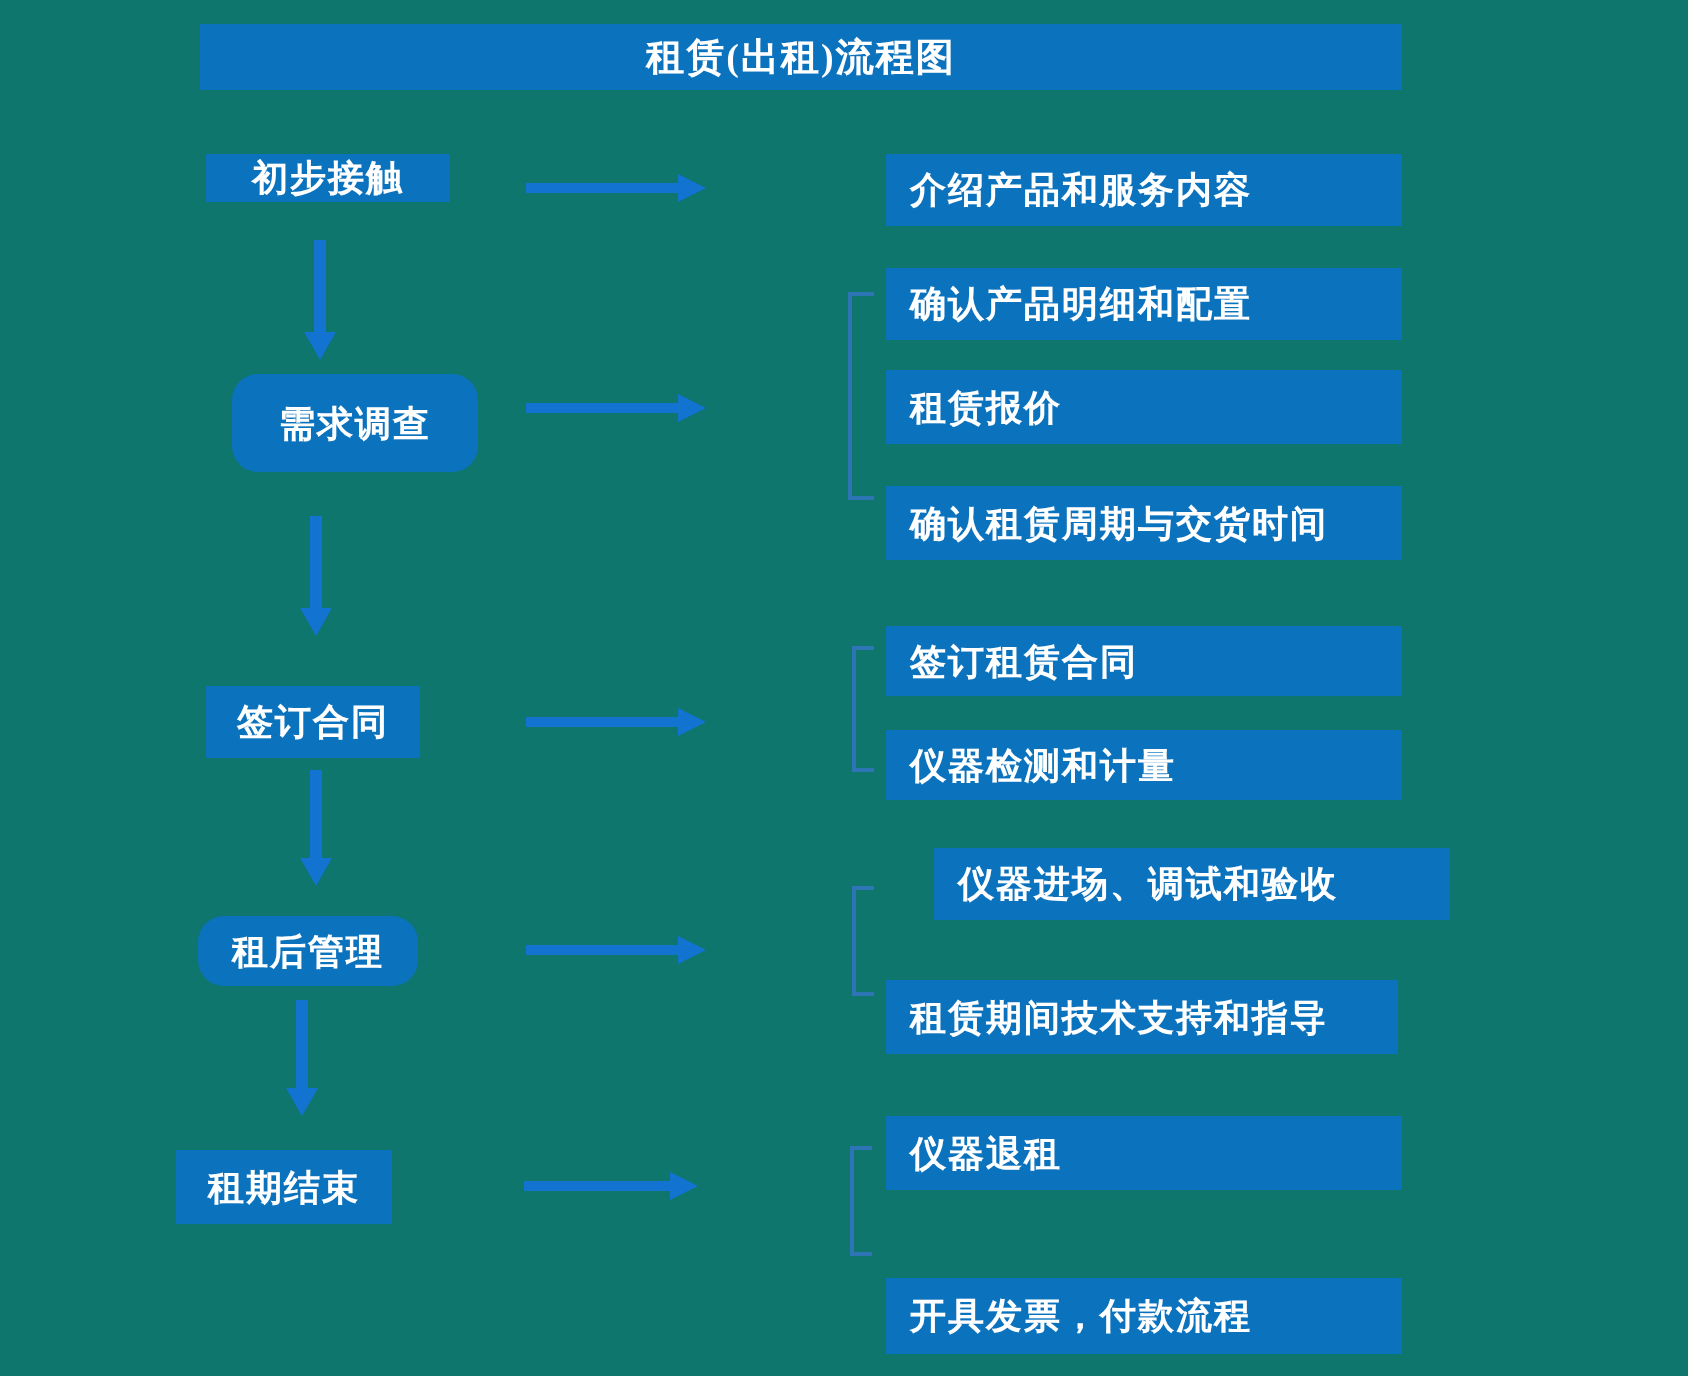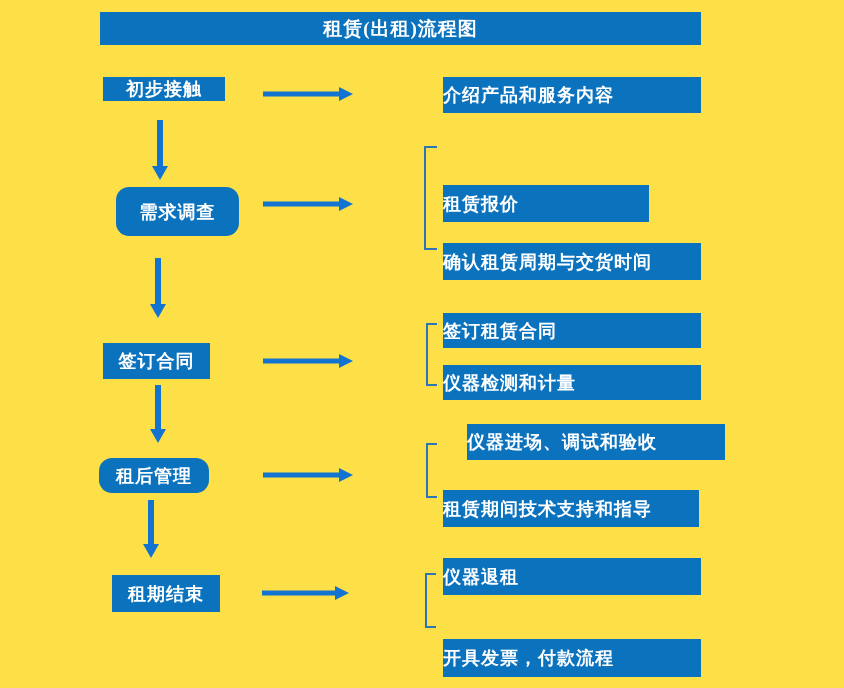--- a/index.html
+++ b/index.html
@@ -1,36 +1,36 @@
 <!DOCTYPE html>
 <html><head>
 <meta charset="utf-8">
 <style>
   html,body{margin:0;padding:0;background:#fff;}
   #canvas{
     position:relative;
     width:844px;height:688px;
-    background:#fde047;
+    background:#0f766e;
     overflow:hidden;
     font-family:"Liberation Serif","DejaVu Serif",serif;
   }
   .bluebox{
     position:absolute;
     background:#0b72be;
     color:#ffffff;
     font-weight:bold;
     font-size:18px;
     display:flex;
     align-items:center;
     box-sizing:border-box;
     letter-spacing:1px;
     white-space:nowrap;
   }
   .bluebox.center{justify-content:center;}
-  .bluebox.leftpad{}
+  .bluebox.leftpad{padding-left:12px;}
   .titlebar{
     position:absolute;
     left:100px;top:12px;width:601px;height:33px;
     background:#0b72be;color:#fff;
     font-weight:bold;font-size:19px;letter-spacing:1px;
     display:flex;align-items:center;justify-content:center;
   }
   .arrow{position:absolute;}
   .arrow line{stroke:#1273d0;}
   .arrow polygon{fill:#1273d0;}
@@ -47,21 +47,21 @@
 <body>
 
 <div id="canvas">
 
   <div class="titlebar">租赁(出租)流程图</div>
 
   <div class="bluebox center" style="left:103px;top:77px;width:122px;height:24px;">初步接触</div>
   <div class="bluebox center" style="left:116px;top:187px;width:123px;height:49px;border-radius:13px;">需求调查</div>
   <div class="bluebox center" style="left:103px;top:343px;width:107px;height:36px;">签订合同</div>
   <div class="bluebox center" style="left:99px;top:458px;width:110px;height:35px;border-radius:13px;">租后管理</div>
-  <div class="bluebox center" style="left:112px;top:575px;width:108px;height:37px;">租期结束</div>
+  <div class="bluebox center" style="left:88px;top:575px;width:108px;height:37px;">租期结束</div>
 
   <svg class="arrow" style="left:152px;top:120px;" width="16" height="60">
     <line x1="8" y1="0" x2="8" y2="47" stroke-width="6"></line>
     <polygon points="0,46 16,46 8,60"></polygon>
   </svg>
   <svg class="arrow" style="left:150px;top:258px;" width="16" height="60">
     <line x1="8" y1="0" x2="8" y2="47" stroke-width="6"></line>
     <polygon points="0,46 16,46 8,60"></polygon>
   </svg>
   <svg class="arrow" style="left:150px;top:385px;" width="16" height="58">
@@ -94,21 +94,22 @@
     <polygon points="73,0 87,7 73,14"></polygon>
   </svg>
 
   <div class="bracket" style="left:424px;top:146px;width:13px;height:104px;"></div>
   <div class="bracket" style="left:426px;top:323px;width:11px;height:63px;"></div>
   <div class="bracket" style="left:426px;top:443px;width:11px;height:55px;"></div>
   <div class="bracket" style="left:425px;top:573px;width:11px;height:55px;"></div>
 
   <div class="bluebox leftpad" style="left:443px;top:77px;width:258px;height:36px;">介绍产品和服务内容</div>
 
-  <div class="bluebox leftpad" style="left:443px;top:185px;width:206px;height:37px;">租赁报价</div>
+  <div class="bluebox leftpad" style="left:443px;top:134px;width:258px;height:36px;">确认产品明细和配置</div>
+  <div class="bluebox leftpad" style="left:443px;top:185px;width:258px;height:37px;">租赁报价</div>
   <div class="bluebox leftpad" style="left:443px;top:243px;width:258px;height:37px;">确认租赁周期与交货时间</div>
 
   <div class="bluebox leftpad" style="left:443px;top:313px;width:258px;height:35px;">签订租赁合同</div>
   <div class="bluebox leftpad" style="left:443px;top:365px;width:258px;height:35px;">仪器检测和计量</div>
 
   <div class="bluebox leftpad" style="left:443px;top:424px;width:258px;height:36px;margin-left:24px;">仪器进场、调试和验收</div>
   <div class="bluebox leftpad" style="left:443px;top:490px;width:256px;height:37px;">租赁期间技术支持和指导</div>
 
   <div class="bluebox leftpad" style="left:443px;top:558px;width:258px;height:37px;">仪器退租</div>
   <div class="bluebox leftpad" style="left:443px;top:605px;width:258px;height:38px;margin-top:34px;">开具发票，付款流程</div>

